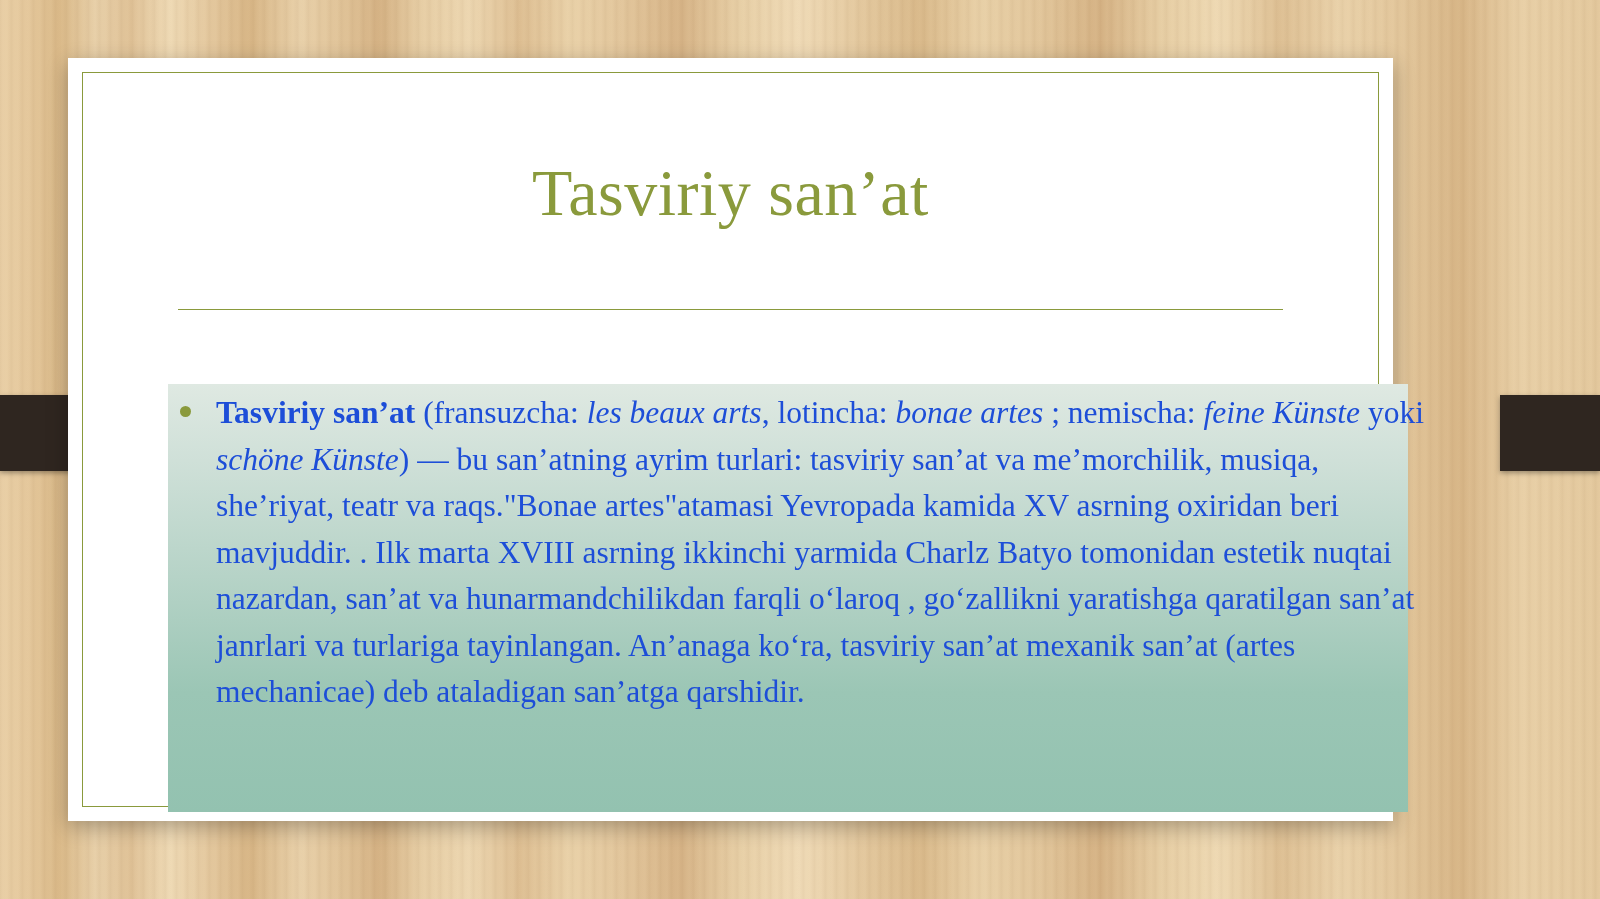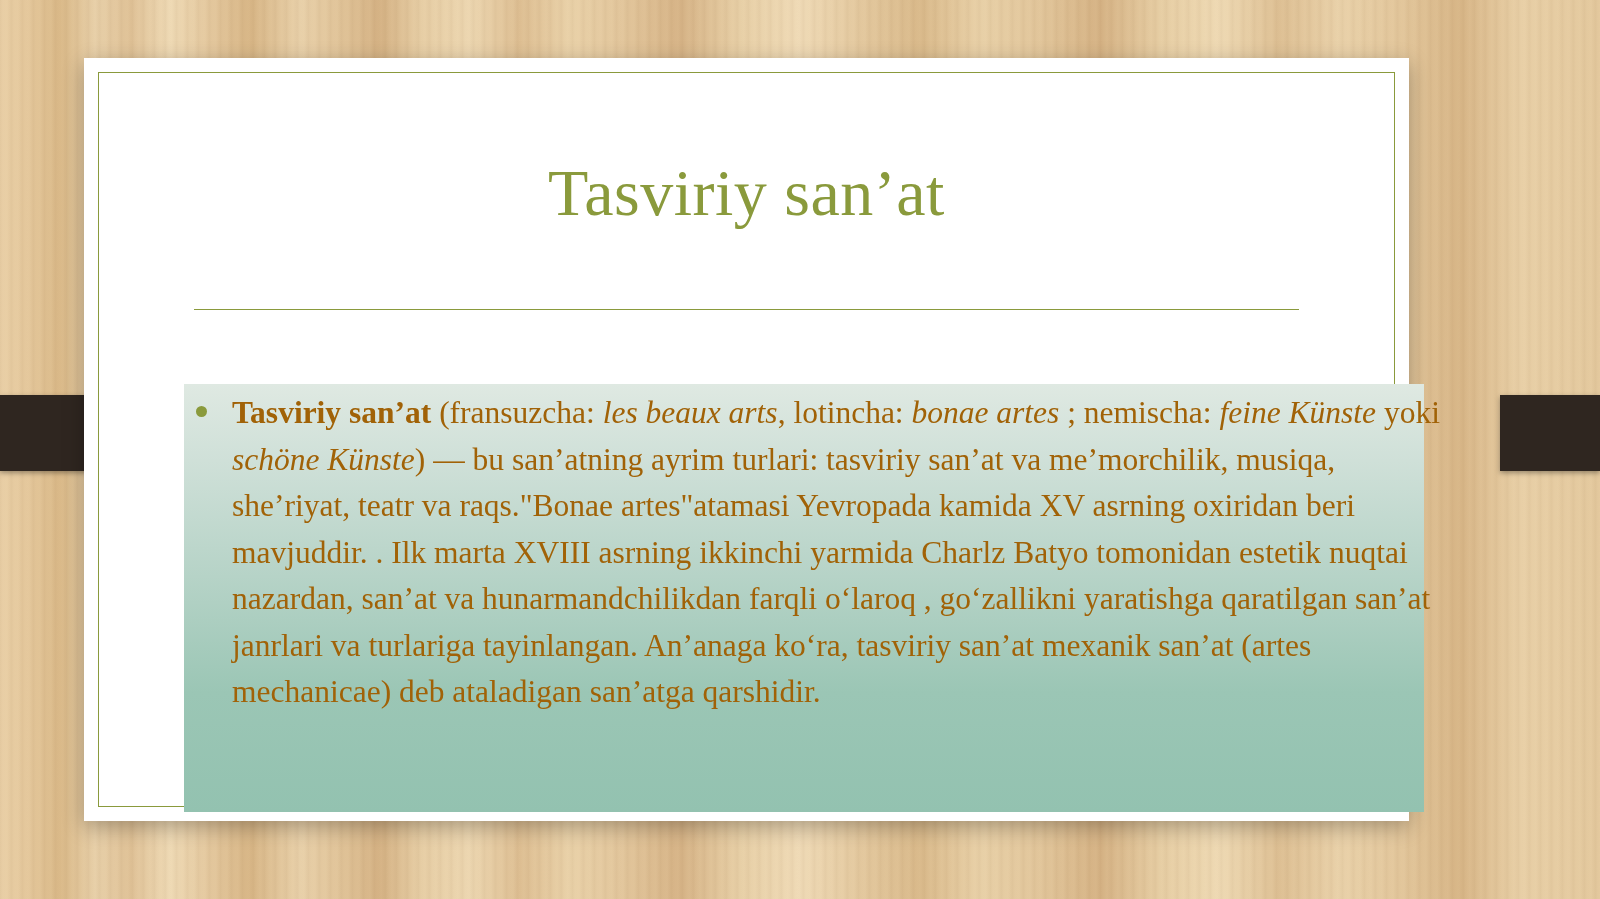--- a/index.html
+++ b/index.html
@@ -50,21 +50,21 @@
     width: 100px;
     height: 76px;
     box-shadow: 0 2px 5px rgba(0,0,0,0.35);
   }
   .clamp.left  { left: 0; }
   .clamp.right { right: 0; }
 
   
   .slide {
     position: absolute;
-    left: 84px;
+    left: 68px;
     top: 58px;
     width: 1325px;
     height: 763px;
     background: #ffffff;
     box-shadow: 0 6px 20px rgba(0,0,0,0.28);
   }
   .slide-inner-border {
     position: absolute;
     left: 14px;
     top: 14px;
@@ -123,21 +123,21 @@
     height: 11px;
     border-radius: 50%;
     background: #8a9a3c;
   }
   .body-text {
     position: relative;
     margin-left: 48px;
     padding-top: 60px;
     font-size: 31.5px;
     line-height: 46.5px;
-    color: #a16207;
+    color: #1d4ed8;
     font-family: "Liberation Serif", serif;
     width: 1220px;
   }
   .body-text b { font-weight: bold; }
   .body-text i { font-style: italic; }
 </style>
 </head>
 <body>
 
 <div class="stage"></div>

